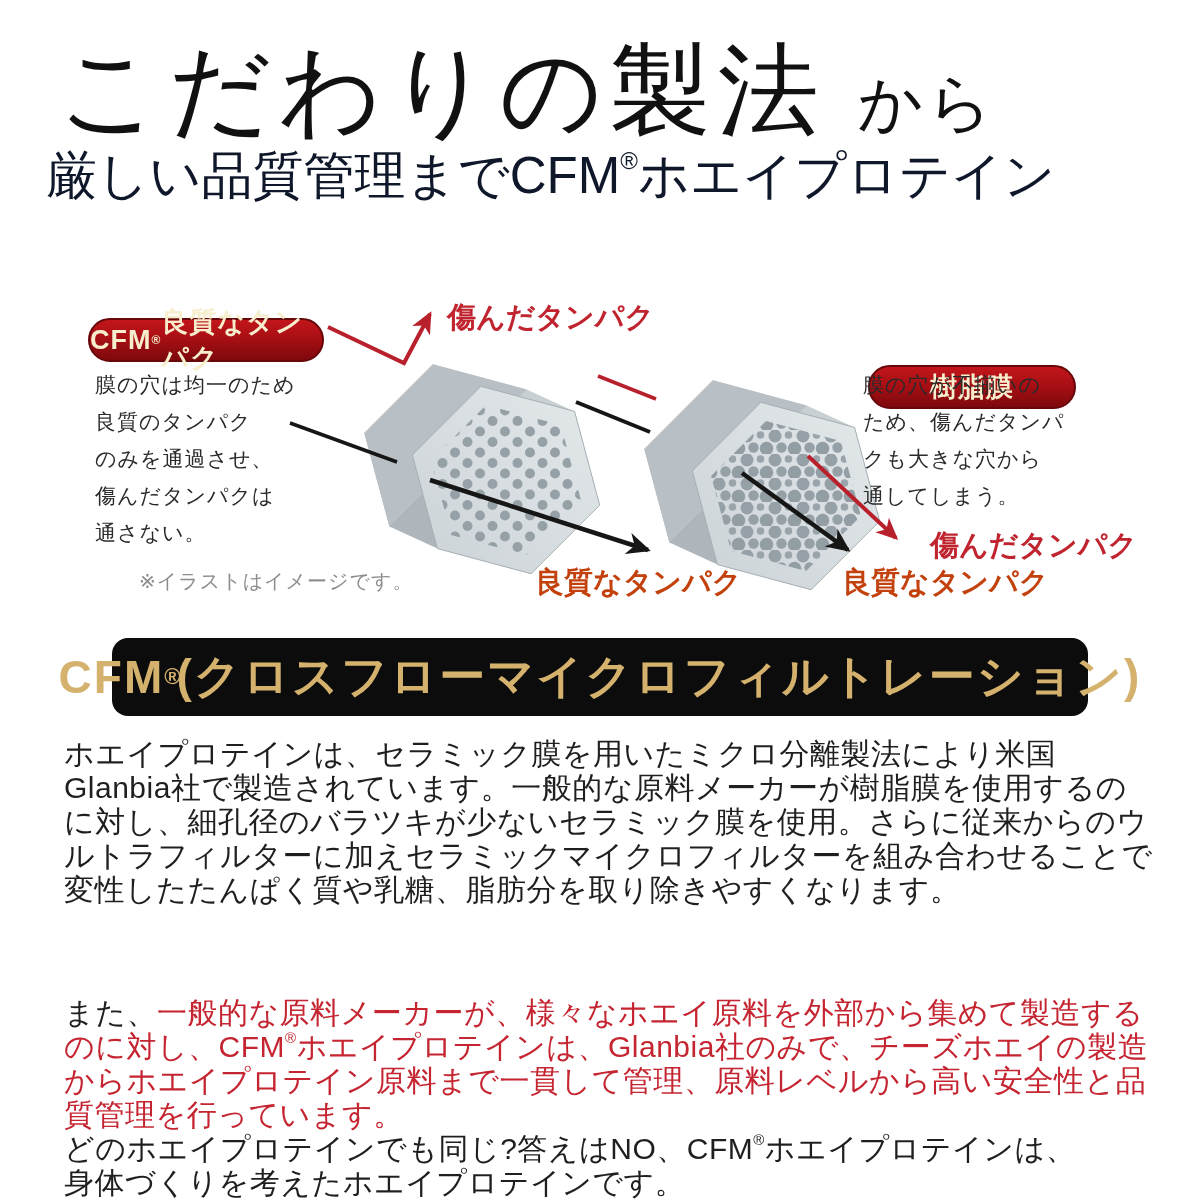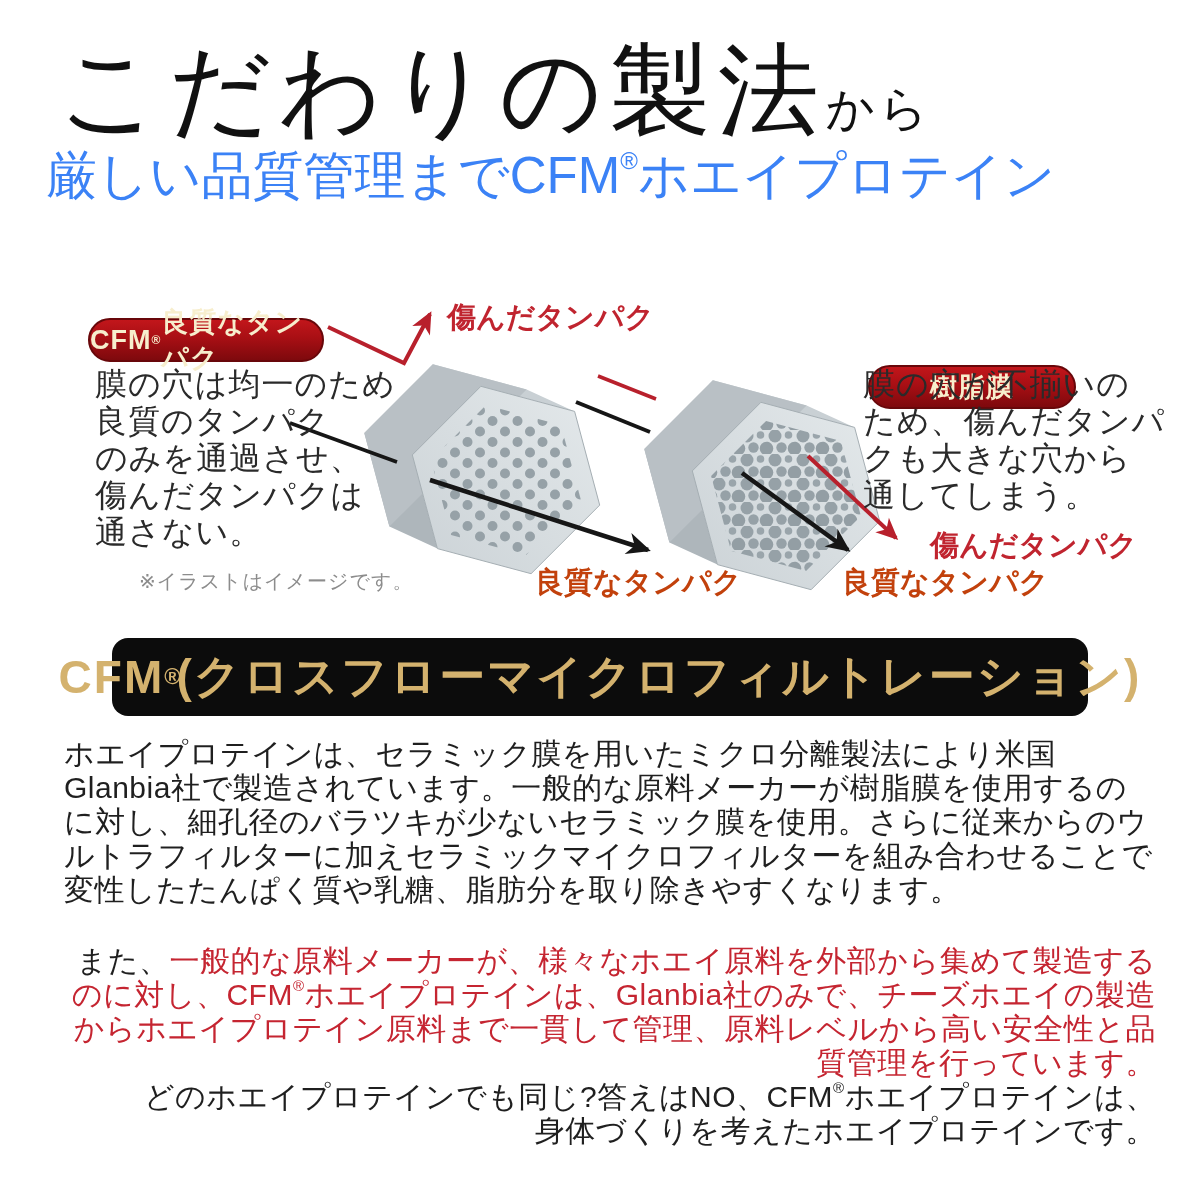--- a/index.html
+++ b/index.html
@@ -3,39 +3,39 @@
 <meta charset="utf-8">
 <style>
   html,body{margin:0;padding:0;background:#ffffff;}
   .page{position:relative;width:1200px;height:1200px;background:#ffffff;overflow:hidden;
         font-family:"Liberation Sans","DejaVu Sans",sans-serif;color:#1c1c1c;}
 
   
   .hdr{position:absolute;left:58px;top:40px;width:1100px;}
   .hdr h1{margin:0;font-weight:500;color:#111;line-height:1.0;white-space:nowrap;}
   .t-main{font-size:101px;letter-spacing:7px;}
-  .t-suffix{font-size:48px;letter-spacing:4px;}
-  .hdr h2{margin:8px 0 0 -12px;font-weight:500;font-size:51px;color:#3b82f6;
+  .t-suffix{font-size:64px;letter-spacing:4px;margin-left:32px;}
+  .hdr h2{margin:8px 0 0 -12px;font-weight:500;font-size:51px;color:#0f172a;
           letter-spacing:0px;line-height:1.05;white-space:nowrap;}
   .hdr h2 sup{font-size:24px;vertical-align:top;line-height:1;}
 
   
   .diagram{position:absolute;left:0;top:280px;width:1200px;height:340px;}
   .hex{position:absolute;}
   .overlay{position:absolute;left:0;top:0;width:1200px;height:340px;pointer-events:none;}
 
   .badge{position:absolute;height:44px;border-radius:22px;
          background:linear-gradient(#c2161b 0%,#a80f14 45%,#7e090d 100%);
          border:2px solid #68070a;display:flex;align-items:center;justify-content:center;
          color:#f7eecd;font-weight:700;font-size:27px;letter-spacing:1px;box-sizing:border-box;}
   .badge sup{font-size:12px;vertical-align:top;line-height:1;}
   .badge-left{left:88px;top:38px;width:236px;}
   .badge-right{left:868px;top:38px;width:208px;margin-top:47px;}
 
-  .desc{position:absolute;font-size:32px;line-height:37px;color:#2a2a2a;
+  .desc{position:absolute;font-size:21px;line-height:37px;color:#2a2a2a;
         white-space:pre-line;letter-spacing:1px;}
   .desc-left{left:95px;top:86px;width:320px;}
   .desc-right{left:863px;top:86px;width:310px;}
 
   .note{position:absolute;left:95px;top:288px;font-size:20px;color:#8c8c8c;letter-spacing:1px;margin-left:44px;}
 
   .lbl{position:absolute;font-weight:700;font-size:29px;white-space:nowrap;}
   .lbl-red{color:#c0242f;}
   .lbl-black{color:#c2410c;margin-left:32px;}
   .lbl-damaged-left{left:447px;top:18px;}
@@ -46,21 +46,21 @@
   
   .banner{position:absolute;left:112px;top:638px;width:976px;height:78px;background:#0c0c0c;
           border-radius:16px;display:flex;align-items:center;justify-content:center;
           color:#d4b26e;font-size:46px;font-weight:700;letter-spacing:2px;white-space:nowrap;}
   .banner sup{font-size:22px;vertical-align:top;line-height:1;margin-right:-6px;}
 
   
   .para{position:absolute;left:64px;width:1092px;font-size:30px;line-height:34px;
         letter-spacing:0.5px;color:#1f1f1f;margin:0;}
   .para1{top:737px;}
-  .para2{top:944px;text-align:right;}
+  .para2{top:996px;}
   .red{color:#c52531;}
   .para sup{font-size:15px;vertical-align:top;line-height:1;}
 </style>
 </head>
 <body>
 
 <div class="page">
 
   <div class="hdr">
     <h1><span class="t-main">こだわりの製法</span><span class="t-suffix">から</span></h1>

